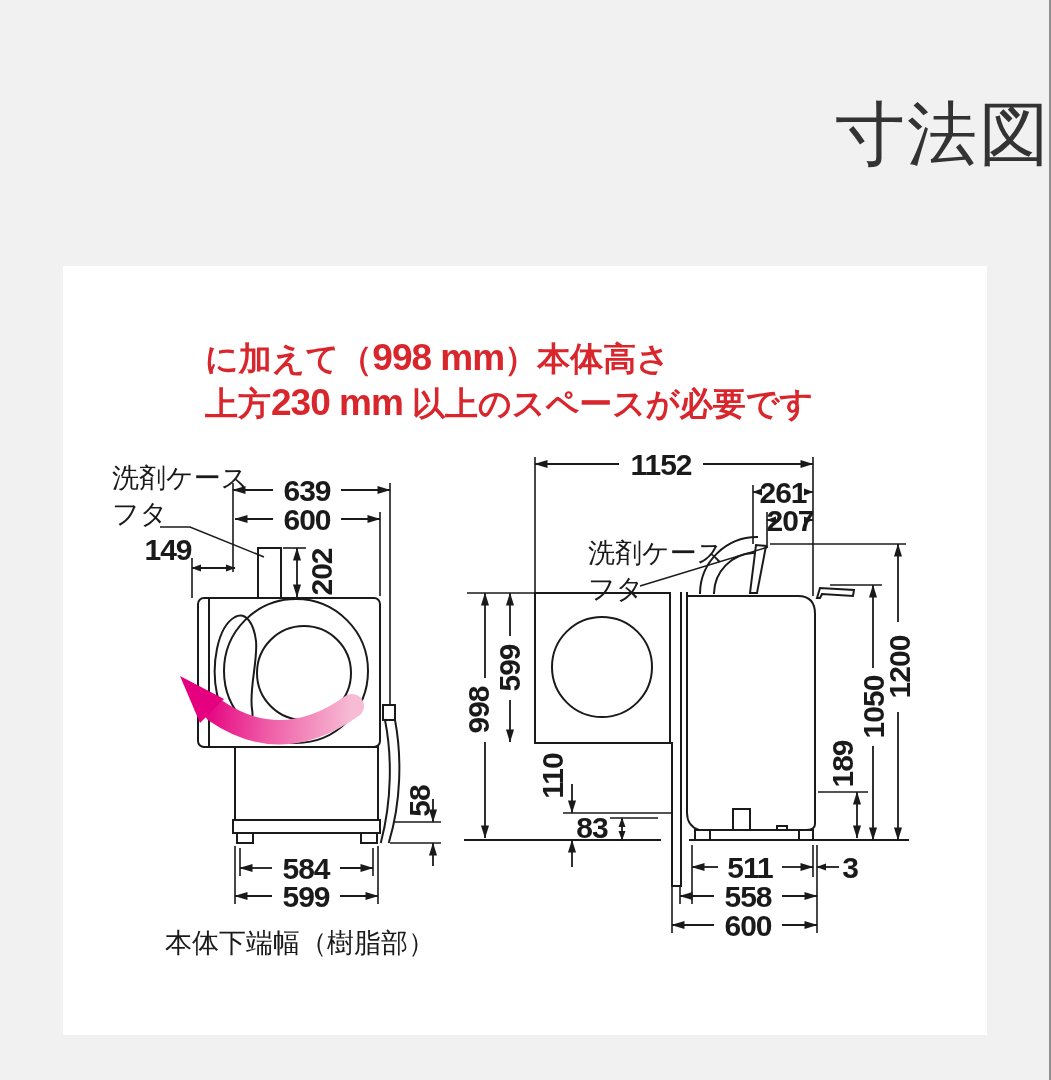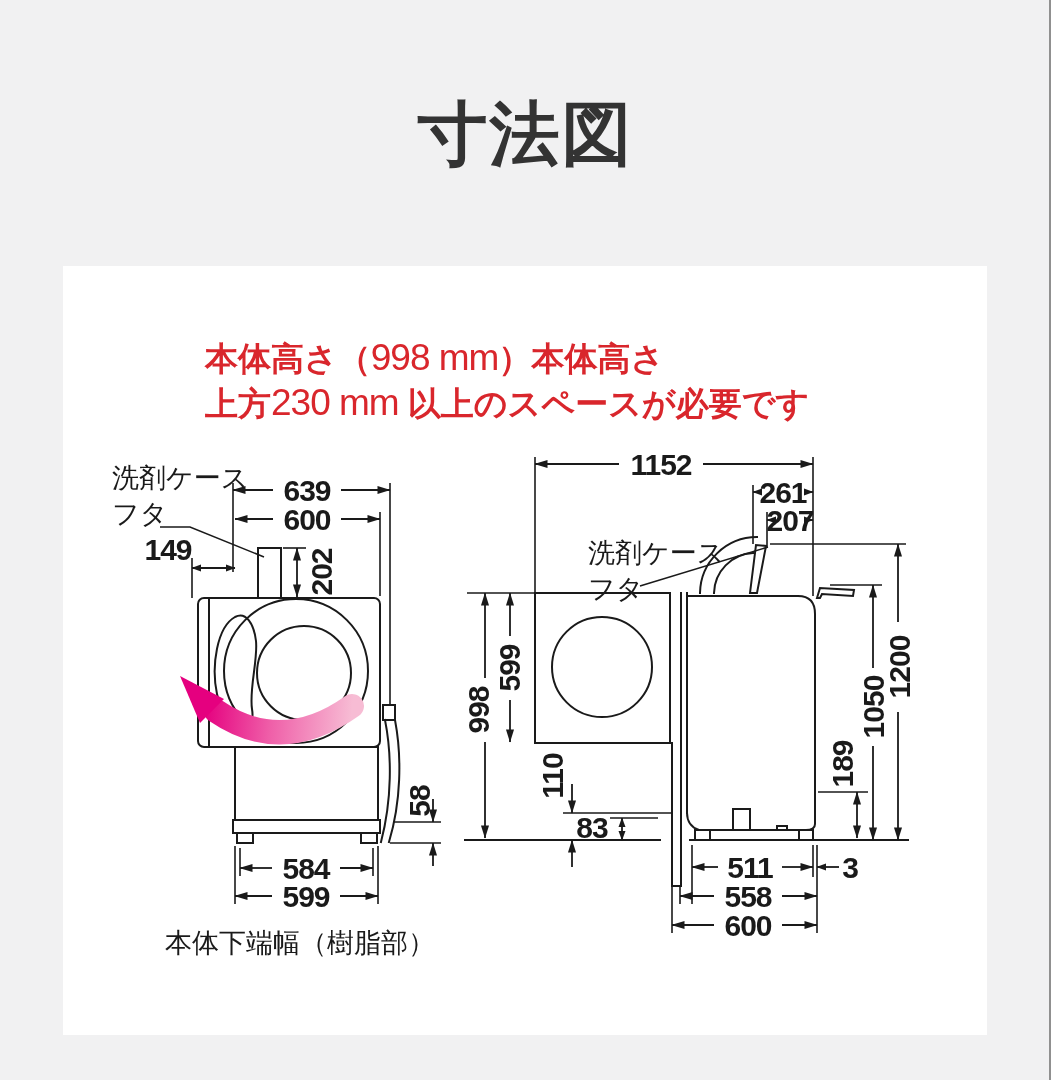--- a/index.html
+++ b/index.html
@@ -1,42 +1,42 @@
 <!DOCTYPE html>
 <html><head>
 <meta charset="utf-8">
 <style>
   html,body{margin:0;padding:0;background:#f1f1f2;}
   .page{position:relative;width:1051px;height:1080px;background:#f1f1f2;overflow:hidden;
         font-family:"Liberation Sans",sans-serif;}
   .right-edge{position:absolute;right:0;top:0;width:2px;height:100%;background:#909090;}
-  .title{position:absolute;left:0;top:88px;width:100%;text-align:center;
-         font-size:70px;font-weight:700;color:#333;letter-spacing:2px;}
+  .title{position:absolute;left:0;top:88px;width:100%;text-align:right;
+         font-size:70px;font-weight:400;color:#333;letter-spacing:2px;}
   .card{position:absolute;left:63px;top:266px;width:924px;height:769px;background:#ffffff;}
   .notice{position:absolute;left:205px;top:336px;color:#d9262c;font-size:33px;font-weight:700;
           line-height:44px;white-space:nowrap;letter-spacing:0px;}
-  .notice b{font-size:37px;font-weight:400;letter-spacing:-1px;}
+  .notice b{font-size:37px;font-weight:700;letter-spacing:-1px;}
   svg{position:absolute;left:0;top:0;}
   .ln{stroke:#1a1a1a;stroke-width:2;fill:none;stroke-linecap:square;}
   .ext{stroke:#1a1a1a;stroke-width:1.6;fill:none;}
   .dim{stroke:#1a1a1a;stroke-width:1.8;fill:none;}
   text{font-family:"Liberation Sans",sans-serif;}
   .dn{font-size:30px;font-weight:700;fill:#1a1a1a;text-anchor:middle;letter-spacing:-1px;}
   .jp{font-size:27px;font-weight:500;fill:#1a1a1a;text-anchor:start;}
 </style>
 </head>
 <body>
 
 <div class="page">
   <div class="card"></div>
 
   <div class="title">寸法図</div>
 
   <div class="notice">
-    <span>本体高さ（</span><b>998 mm</b><span>）本体高さ</span><br>
+    <span>に加えて（</span><b>998 mm</b><span>）本体高さ</span><br>
     <span>上方</span><b>230 mm</b><span> 以上のスペースが必要です</span>
   </div>
 
   <svg width="1051" height="1080" viewBox="0 0 1051 1080">
     <defs>
       <marker id="arr" viewBox="0 0 14 10" refX="13.5" refY="5" markerWidth="14" markerHeight="10" orient="auto-start-reverse" markerUnits="userSpaceOnUse">
         <path d="M14 5 L1 1 L1 9 Z" fill="#1a1a1a"></path>
       </marker>
       <marker id="arrs" viewBox="0 0 10 8" refX="9.5" refY="4" markerWidth="10" markerHeight="8" orient="auto-start-reverse" markerUnits="userSpaceOnUse">
         <path d="M10 4 L0.5 0.5 L0.5 7.5 Z" fill="#1a1a1a"></path>

